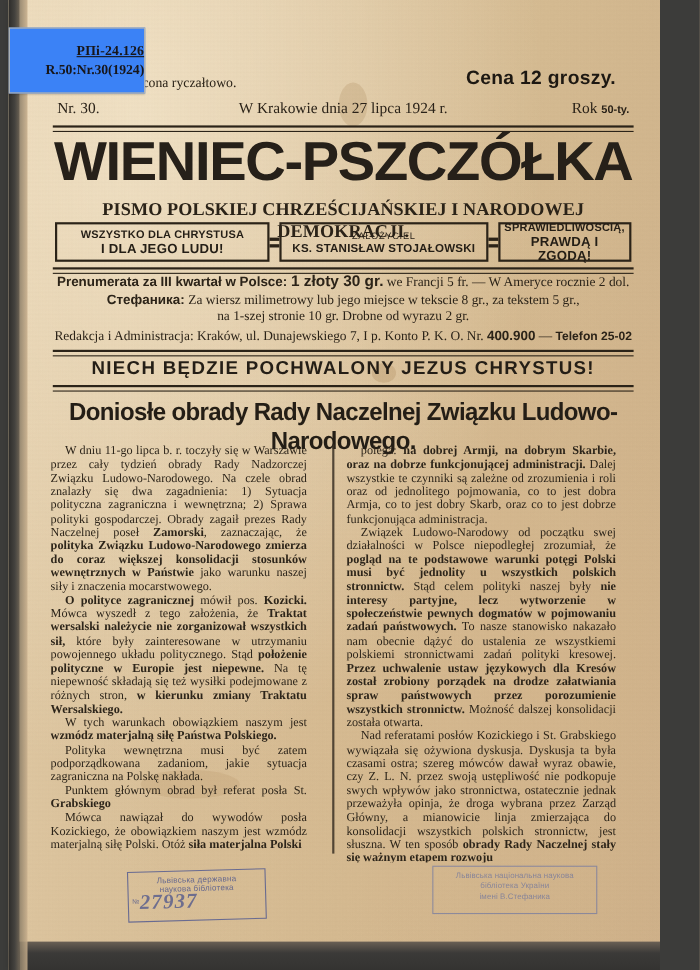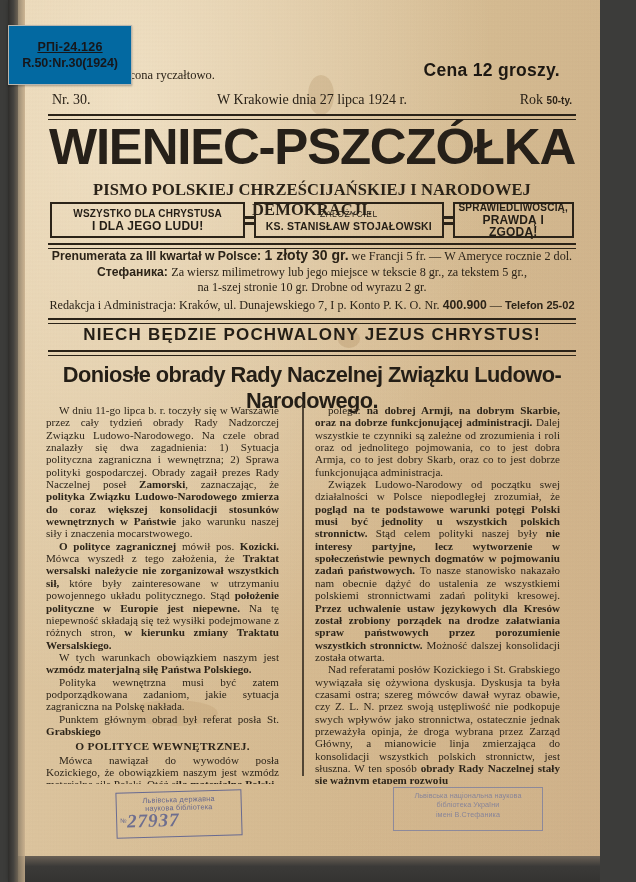--- a/index.html
+++ b/index.html
@@ -40,24 +40,24 @@
     position:absolute;inset:0;pointer-events:none;opacity:.2;
     background-image:
       repeating-linear-gradient(0deg,rgba(120,95,60,.10) 0px,rgba(120,95,60,0) 2px,rgba(120,95,60,.07) 4px),
       repeating-linear-gradient(90deg,rgba(140,110,70,.08) 0px,rgba(140,110,70,0) 3px);
   }
   .content{position:absolute;left:10px;top:0;width:576px;height:882px;}
 
   
   #cat-label{
     position:absolute;left:8px;top:25px;width:122px;height:58px;
-    background:#0369a1;border:1px solid #b9b6ae;
+    background:#3b82f6;border:1px solid #b9b6ae;
     box-shadow:0 1px 2px rgba(0,0,0,.3);
-    font-family:Liberation Sans, sans-serif;
-    text-align:center;color:#17161a;z-index:30;
+    font-family:Liberation Serif, serif;
+    text-align:right;color:#17161a;z-index:30;
     display:flex;flex-direction:column;justify-content:center;
   }
   #cat-label .l1{font-size:12.5px;font-weight:bold;text-decoration:underline;letter-spacing:.2px;}
   #cat-label .l2{font-size:12.5px;font-weight:bold;letter-spacing:-.1px;margin-top:2px;}
 
   
   .topline{
     position:absolute;left:30px;top:68px;width:520px;height:20px;
     font-size:12.5px;color:#2b2318;
   }
@@ -271,21 +271,20 @@
 
     <div id="article-title">Doniosłe obrady Rady Naczelnej Związku Ludowo-Narodowego.</div>
 
     <div id="cols">
       <div class="col left">
           <p>W dniu 11-go lipca b. r. toczyły się w Warszawie przez cały tydzień obrady Rady Nadzorczej Związku Ludowo-Narodowego. Na czele obrad znalazły się dwa zagadnienia: 1) Sytuacja polityczna zagraniczna i wewnętrzna; 2) Sprawa polityki gospodarczej. Obrady zagaił prezes Rady Naczelnej poseł <b>Zamorski</b>, zaznaczając, że <b>polityka Związku Ludowo-Narodowego zmierza do coraz większej konsolidacji stosunków wewnętrznych w Państwie</b> jako warunku naszej siły i znaczenia mocarstwowego.</p>
           <p><b>O polityce zagranicznej</b> mówił pos. <b>Kozicki.</b> Mówca wyszedł z tego założenia, że <b>Traktat wersalski należycie nie zorganizował wszystkich sił,</b> które były zainteresowane w utrzymaniu powojennego układu politycznego. Stąd <b>położenie polityczne w Europie jest niepewne.</b> Na tę niepewność składają się też wysiłki podejmowane z różnych stron, <b>w kierunku zmiany Traktatu Wersalskiego.</b></p>
           <p>W tych warunkach obowiązkiem naszym jest <b>wzmódz materjalną siłę Państwa Polskiego.</b></p>
           <p>Polityka wewnętrzna musi być zatem podporządkowana zadaniom, jakie sytuacja zagraniczna na Polskę nakłada.</p>
           <p>Punktem głównym obrad był referat posła St. <b>Grabskiego</b></p>
-          <h3>O POLITYCE WEWNĘTRZNEJ.</h3>
           <p>Mówca nawiązał do wywodów posła Kozickiego, że obowiązkiem naszym jest wzmódz materjalną siłę Polski. Otóż <b>siła materjalna Polski</b></p>
         </div>
       <div class="coldiv"></div>
       <div class="col right">
           <p>polega: <b>na dobrej Armji, na dobrym Skarbie, oraz na dobrze funkcjonującej administracji.</b> Dalej wszystkie te czynniki są zależne od zrozumienia i roli oraz od jednolitego pojmowania, co to jest dobra Armja, co to jest dobry Skarb, oraz co to jest dobrze funkcjonująca administracja.</p>
           <p>Związek Ludowo-Narodowy od początku swej działalności w Polsce niepodległej zrozumiał, że <b>pogląd na te podstawowe warunki potęgi Polski musi być jednolity u wszystkich polskich stronnictw.</b> Stąd celem polityki naszej były <b>nie interesy partyjne, lecz wytworzenie w społeczeństwie pewnych dogmatów w pojmowaniu zadań państwowych.</b> To nasze stanowisko nakazało nam obecnie dążyć do ustalenia ze wszystkiemi polskiemi stronnictwami zadań polityki kresowej. <b>Przez uchwalenie ustaw językowych dla Kresów został zrobiony porządek na drodze załatwiania spraw państwowych przez porozumienie wszystkich stronnictw.</b> Możność dalszej konsolidacji została otwarta.</p>
           <p>Nad referatami posłów Kozickiego i St. Grabskiego wywiązała się ożywiona dyskusja. Dyskusja ta była czasami ostra; szereg mówców dawał wyraz obawie, czy Z. L. N. przez swoją ustępliwość nie podkopuje swych wpływów jako stronnictwa, ostatecznie jednak przeważyła opinja, że droga wybrana przez Zarząd Główny, a mianowicie linja zmierzająca do konsolidacji wszystkich polskich stronnictw, jest słuszna. W ten sposób <b>obrady Rady Naczelnej stały się ważnym etapem rozwoju</b></p>
         </div>
     </div>
 

